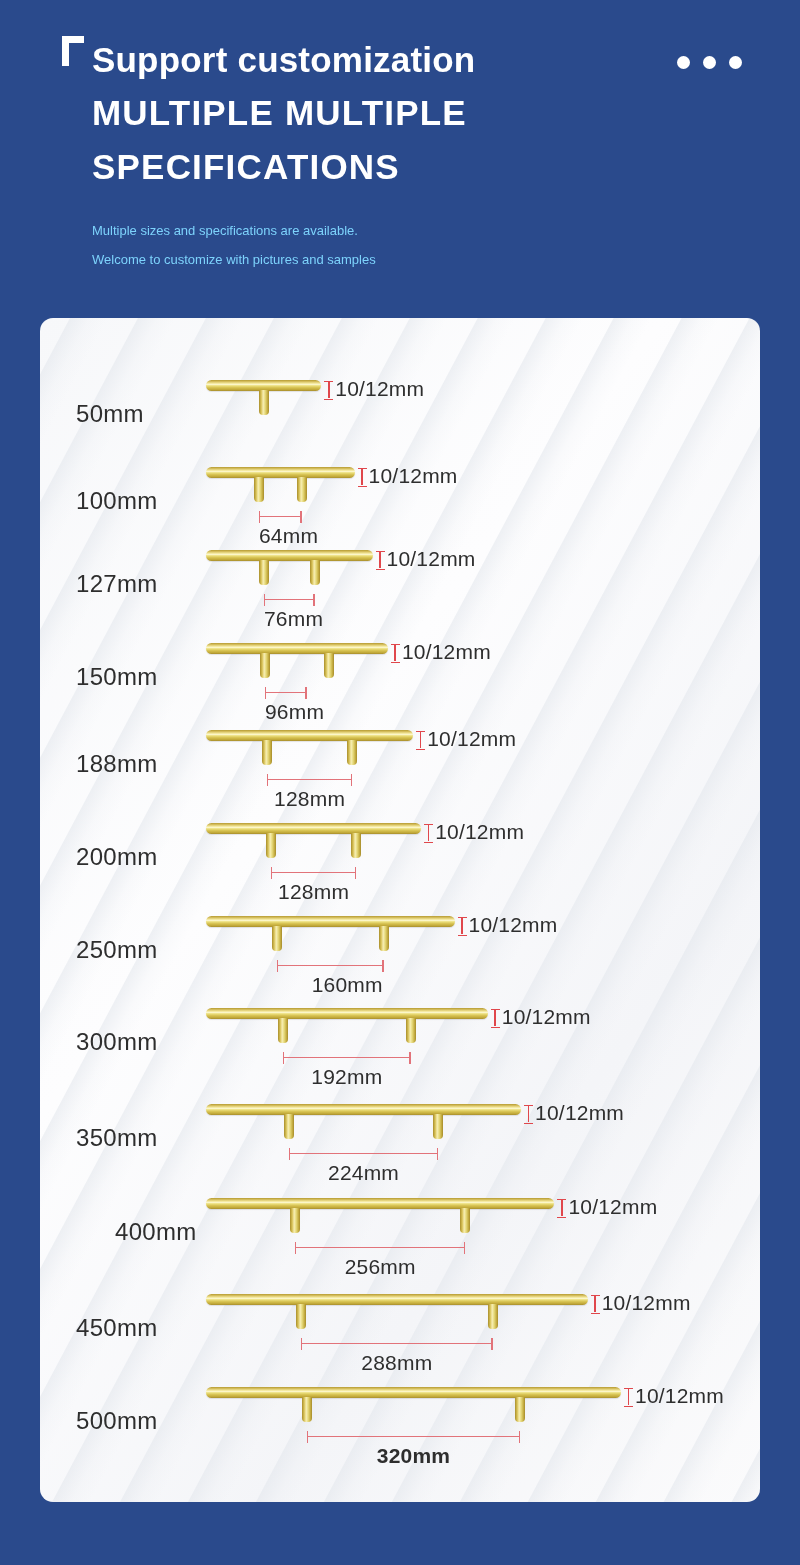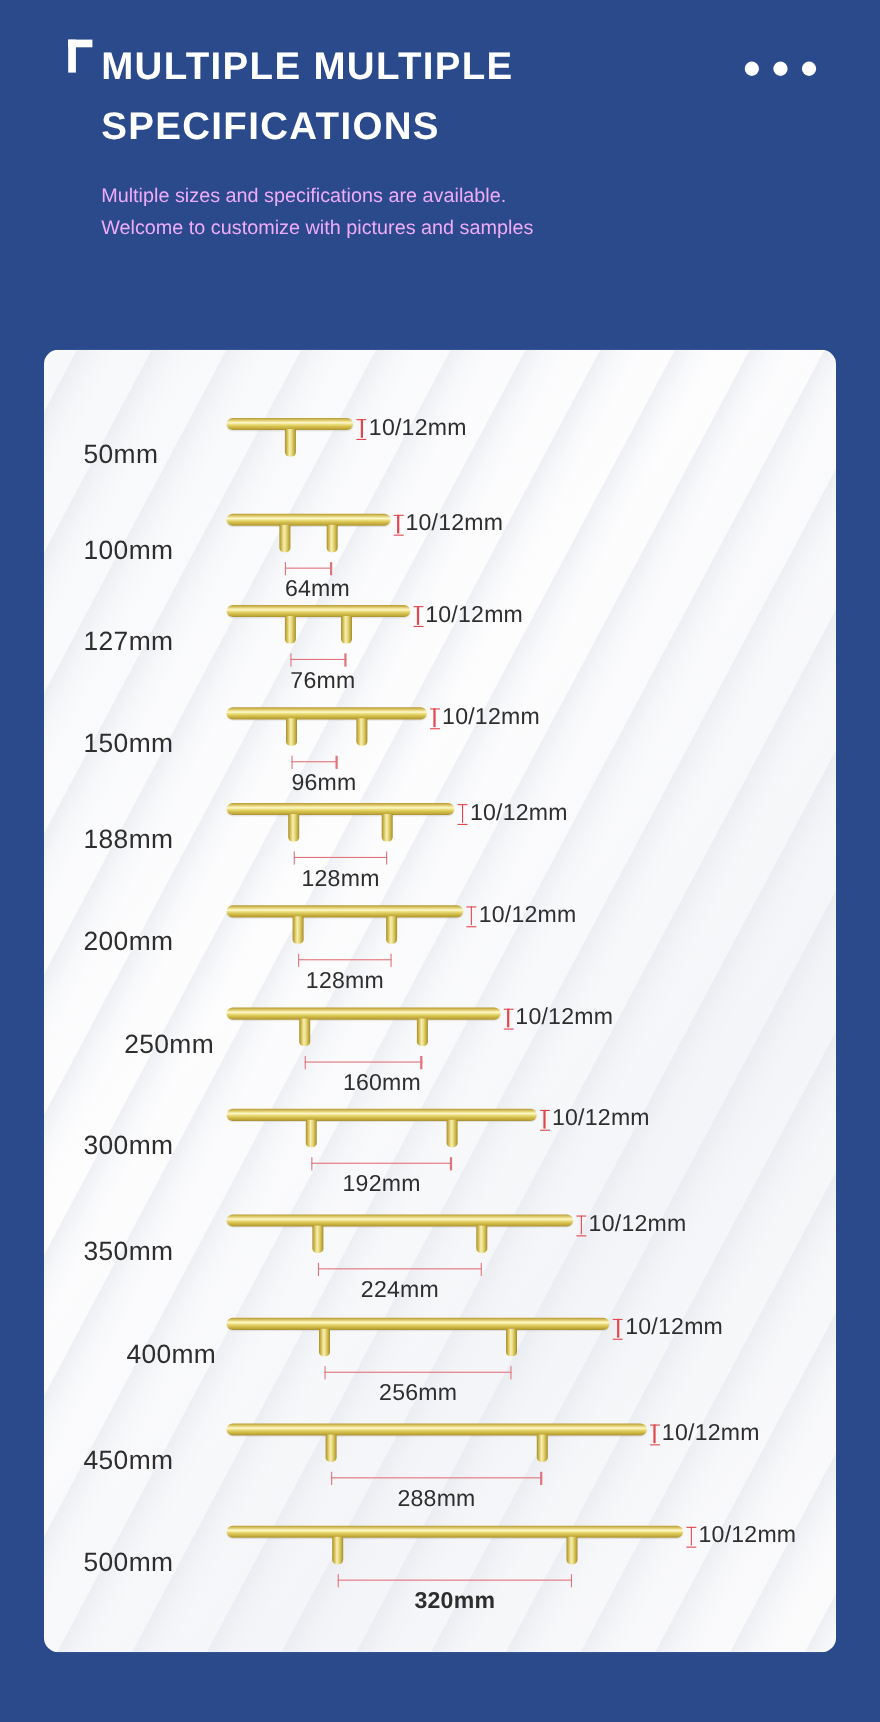--- a/index.html
+++ b/index.html
@@ -55,23 +55,23 @@
     display:block;
     width:13px;height:13px;
     border-radius:50%;
     background:#ffffff;
   }
   .subtitle{
     margin-left:52px;
     margin-top:22px;
   }
   .subtitle div{
-    font-size:18px;
+    font-size:13px;
     line-height:29px;
-    color:#f0abfc;
+    color:#7dd3fc;
     white-space:nowrap;
   }
 
   
   .card{
     position:absolute;
     left:40px; top:318px;
     width:720px; height:1184px;
     background:
       repeating-linear-gradient(118deg,
@@ -209,20 +209,21 @@
     white-space:nowrap;
   }
 </style>
 </head>
 <body>
 
 <div class="header">
   <div class="corner-bracket"></div>
 
   <div class="title-block">
+    <div class="title-line1">Support customization</div>
     <div class="title-line2">MULTIPLE MULTIPLE</div>
     <div class="title-line3">SPECIFICATIONS</div>
   </div>
 
   <div class="dots">
     <span></span>
     <span></span>
     <span></span>
   </div>
 
@@ -329,21 +330,21 @@
           <span class="dia-text">10/12mm</span>
         </div>
         <div class="dim" style="left: 230.976px; top: 549px; width: 85.248px;">
           <div class="dim-line"></div>
           <div class="dim-cap left"></div>
           <div class="dim-cap right"></div>
           <div class="dim-text">128mm</div>
         </div>
       </div>
       <div class="row" style="top: 0px;">
-        <div class="size-label" style="top: 618px; margin-left: 37px;">250mm</div>
+        <div class="size-label" style="top: 618px;">250mm</div>
         <div class="bar-wrap" style="top: 598px; width: 248.5px;">
           <div class="bar"></div>
           <div class="leg" style="left: 65.97px;"></div>
           <div class="leg" style="left: 172.53px;"></div>
         </div>
         <div class="dia" style="left: 417.5px; top: 595px;">
           <span class="i-beam"></span>
           <span class="dia-text">10/12mm</span>
         </div>
         <div class="dim" style="left: 236.97px; top: 642px; width: 106.56px; padding-left: 17px;">

